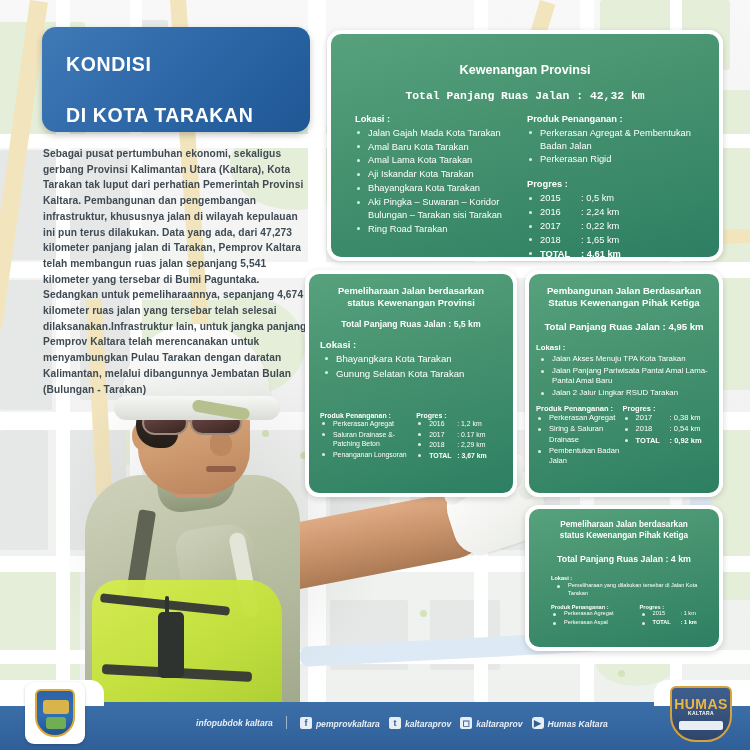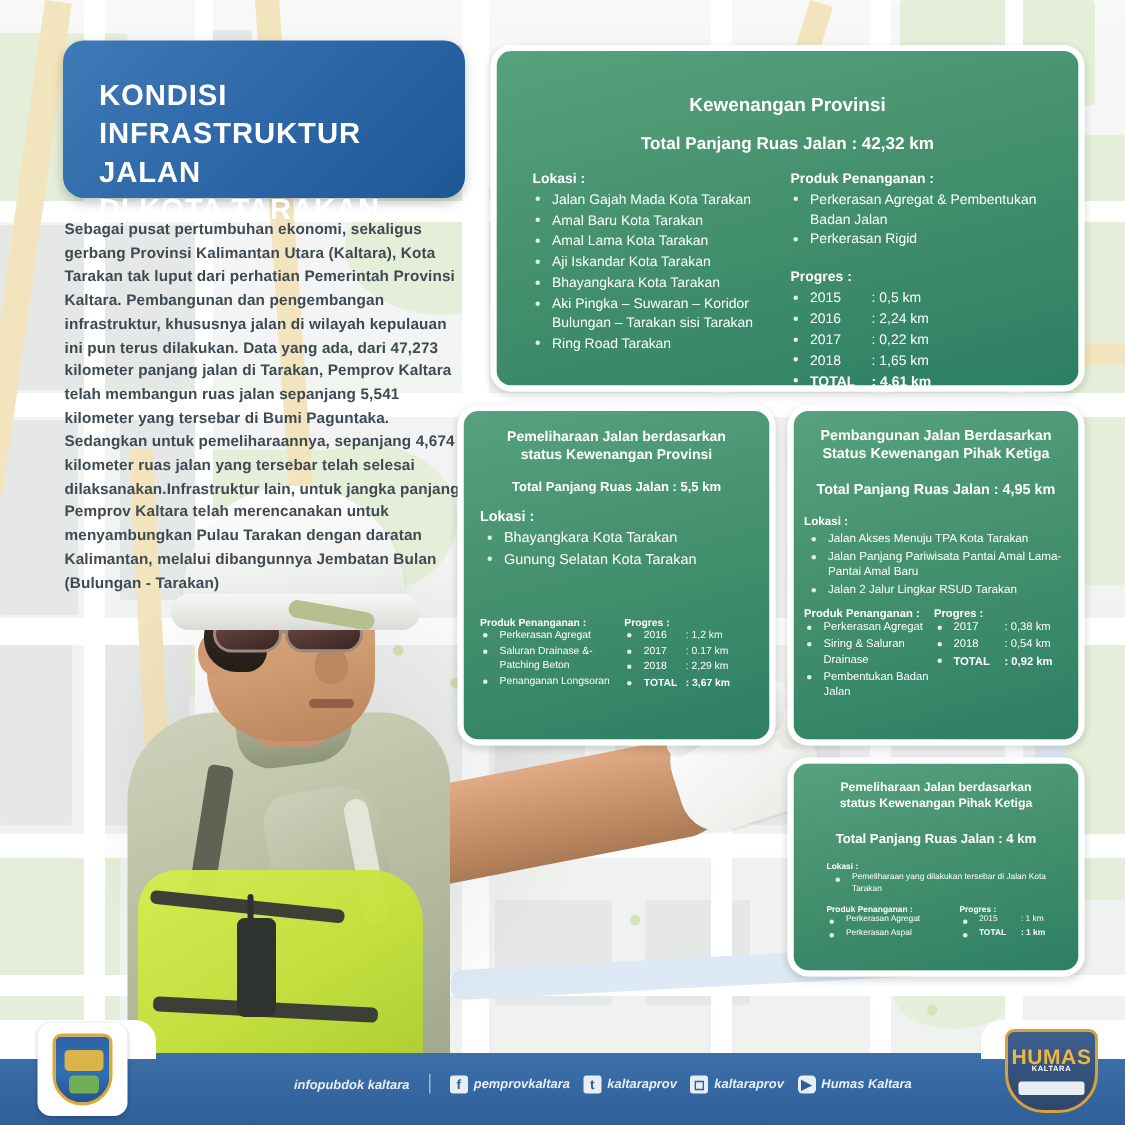--- a/index.html
+++ b/index.html
@@ -97,21 +97,21 @@
   .card .total{text-align:center;font-weight:bold;}
   .lbl{font-weight:600;}
   ul.b{list-style:none;margin:0;padding:0;}
   ul.b li{position:relative;padding-left:13px;line-height:1.38;margin-bottom:1px;}
   ul.b li:before{content:"";position:absolute;left:2px;top:.50em;width:3px;height:3px;border-radius:50%;background:#dff0e5;}
   .bold{font-weight:bold;}
 
   
   #card1{left:327px;top:30px;width:396px;height:231px;}
   #card1 .ct{font-size:12.6px;margin:12px 18px 0;}
-  #card1 .total{font-size:11.4px;margin-top:11px;}
+  #card1 .total{font-size:11.4px;margin-top:11px;font-family:Liberation Mono, monospace;}
   #card1 .body{display:flex;margin:12px 0 0 0;padding:0 16px 0 24px;font-size:9.3px;}
   #card1 .c-left{width:176px;}
   #card1 .c-right{width:180px;}
   #card1 .sec-h{margin-bottom:3px;}
   #card1 .prog{margin-top:13px;}
   #card1 .prow{display:flex;}
   #card1 .prow .y{width:41px;}
 
   
   #card2{left:305px;top:270px;width:212px;height:227px;}
@@ -151,21 +151,21 @@
 
   
   .footer{position:absolute;left:0;bottom:0;width:750px;height:48px;
      background:linear-gradient(180deg,#3c6fa8 0%,#2f5f98 100%);}
   .handles{position:absolute;left:196px;top:14px;display:flex;align-items:center;gap:9px;
      color:#e8eef6;font-size:8.6px;font-style:italic;font-weight:bold;}
   .handles .sep{width:1px;height:13px;background:#9cb6d4;margin:0 4px;}
   .sicon{display:inline-block;width:12px;height:12px;border-radius:2px;background:#e8eef6;color:#2f5f98;
      font-size:9px;line-height:12px;text-align:center;font-style:normal;font-weight:bold;margin-right:4px;vertical-align:-2px;}
   .sicon.yt{border-radius:3px;}
-  .hgroup{display:flex;align-items:flex-start;}
+  .hgroup{display:flex;align-items:flex-end;}
 
   .logo-left{position:absolute;left:25px;bottom:6px;width:60px;height:62px;background:#fff;
      border-radius:9px;box-shadow:0 1px 3px rgba(0,0,0,.2);}
   .crest{position:absolute;left:10px;top:7px;width:40px;height:48px;
      background:linear-gradient(180deg,#2e63a8 0%,#2f6fb5 55%,#24528e 100%);
      border-radius:6px 6px 20px 20px;border:2px solid #dfa93a;box-sizing:border-box;}
   .crest:before{content:"";position:absolute;left:6px;top:9px;width:26px;height:14px;
      background:#d8b44a;border-radius:3px;}
   .crest:after{content:"";position:absolute;left:9px;top:26px;width:20px;height:12px;
      background:#6fae54;border-radius:3px;}
@@ -285,21 +285,21 @@
       <div class="finger" style="left:54px;top:-14px;width:17px;height:36px;transform:rotate(12deg);"></div>
       <div class="finger" style="left:70px;top:-6px;width:16px;height:34px;transform:rotate(26deg);"></div>
       <div class="finger" style="left:80px;top:12px;width:16px;height:32px;transform:rotate(44deg);"></div>
       <div class="finger" style="left:2px;top:6px;width:30px;height:16px;transform:rotate(-14deg);"></div>
     </div>
   </div>
 
   <div class="hdr">
     <h1>
       <span>KONDISI</span><br>
-      <span>INFRASTRUKTUR JALAN</span><br>
+      <br>
       <span>DI KOTA TARAKAN</span>
     </h1>
   </div>
 
   <div class="intro">Sebagai pusat pertumbuhan ekonomi, sekaligus gerbang Provinsi Kalimantan Utara (Kaltara), Kota Tarakan tak luput dari perhatian Pemerintah Provinsi Kaltara. Pembangunan dan pengembangan infrastruktur, khususnya jalan di wilayah kepulauan ini pun terus dilakukan. Data yang ada,  dari 47,273 kilometer panjang jalan di Tarakan, Pemprov Kaltara telah membangun ruas jalan sepanjang 5,541 kilometer yang tersebar di Bumi Paguntaka. Sedangkan untuk pemeliharaannya, sepanjang 4,674 kilometer ruas jalan yang tersebar telah selesai dilaksanakan.Infrastruktur lain, untuk jangka panjang Pemprov Kaltara telah merencanakan untuk menyambungkan Pulau Tarakan dengan daratan Kalimantan, melalui dibangunnya Jembatan Bulan (Bulungan - Tarakan)</div>
 
   <div class="card" id="card1">
     <div class="ct">
       <br>
       <span>Kewenangan Provinsi</span>

